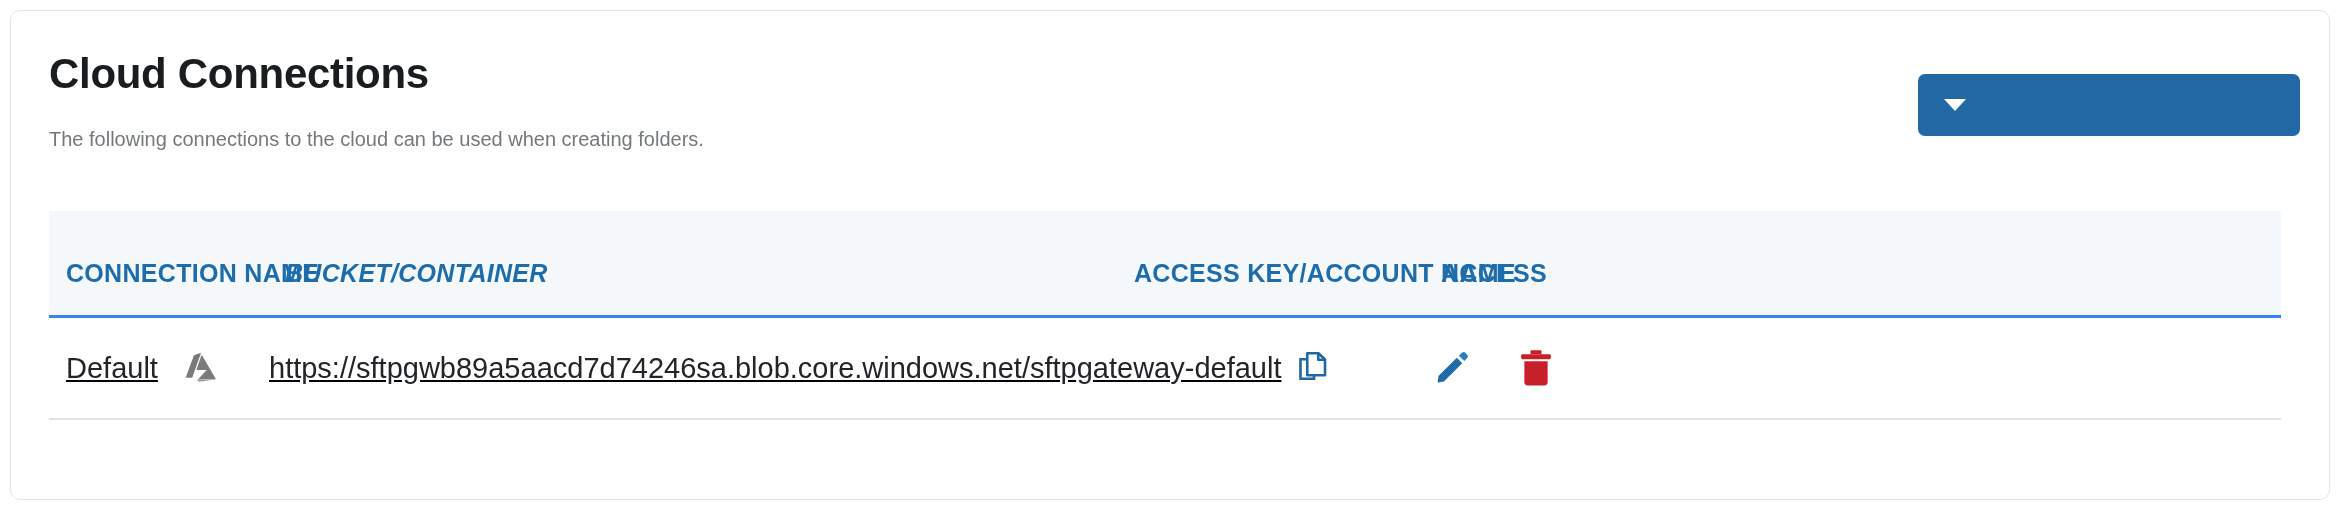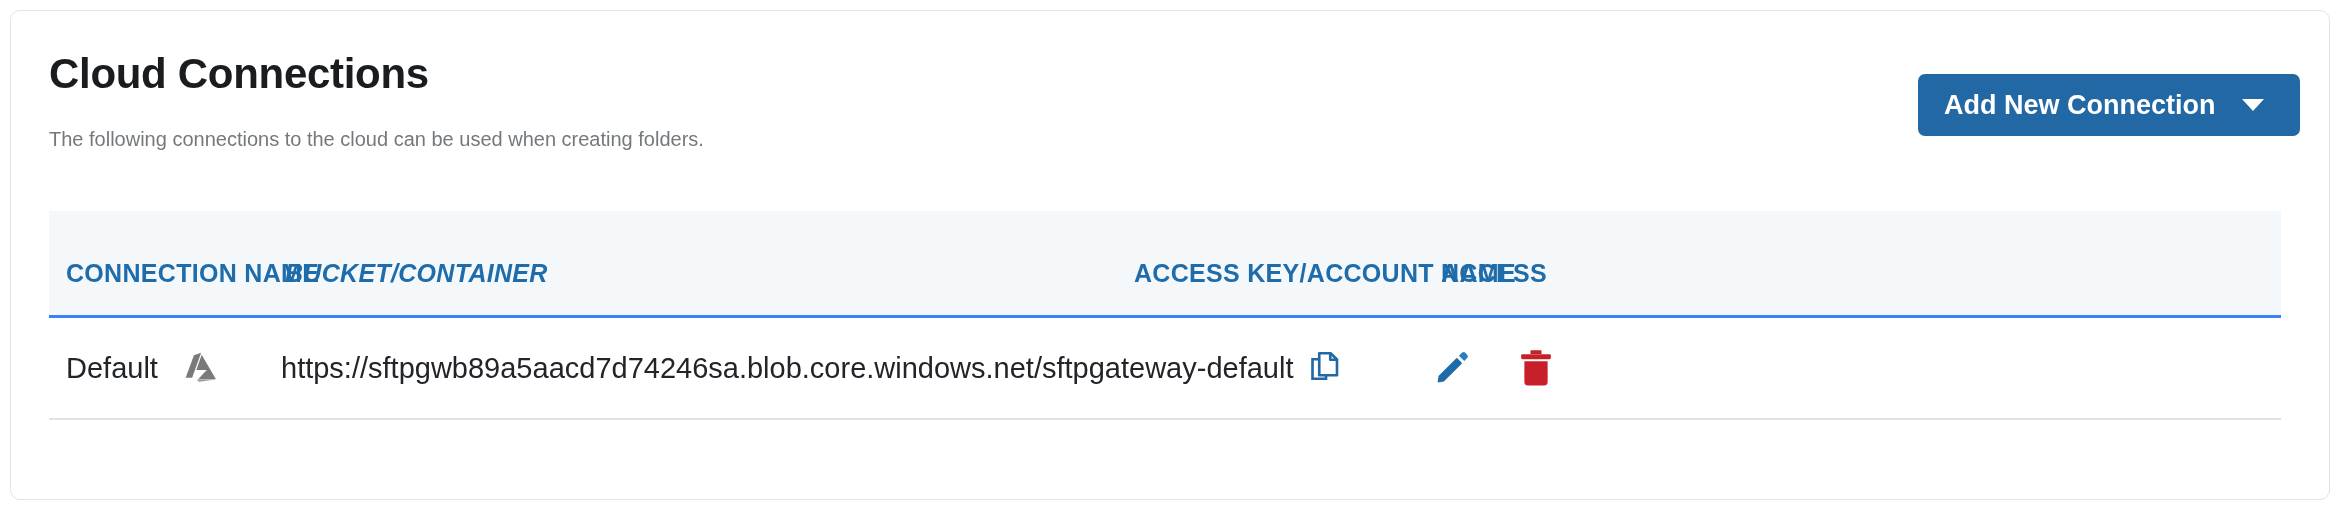--- a/index.html
+++ b/index.html
@@ -137,23 +137,24 @@
     border-bottom: 2px solid #e0e2e4;
   }
 
   .cell {
     position: absolute;
     top: 50px;
     transform: translateY(-50%);
     display: flex;
     align-items: center;
     line-height: 1;
+    text-decoration: underline;
   }
   .cell-name      { left: 17px;   gap: 22px; }
-  .cell-bucket    { left: 232px;  gap: 18px; }
+  .cell-bucket    { left: 220px;  gap: 18px; }
   .cell-actions   { left: 1385px; gap: 50px; }
 
   .cell-text {
     font-size: 29px;
     color: #212529;
     white-space: nowrap;
   }
   .bucket-url {
     font-size: 29px;
     color: #212529;
@@ -169,21 +170,20 @@
 <body>
 
 <div class="page">
   <div class="card">
 
     <div class="card-header">
       <h1 class="page-title">Cloud Connections</h1>
       <p class="page-subtitle">The following connections to the cloud can be used when creating folders.</p>
 
       <button class="add-btn">
-        <span class="add-btn-label">Add New Connection</span>
         <span class="caret-down"></span>
       </button>
     </div>
 
     <div class="table">
 
       <div class="thead">
         <span class="th th-connection">CONNECTION NAME</span>
         <span class="th th-bucket">BUCKET/CONTAINER</span>
         <span class="th th-accesskey">ACCESS KEY/ACCOUNT NAME</span>

